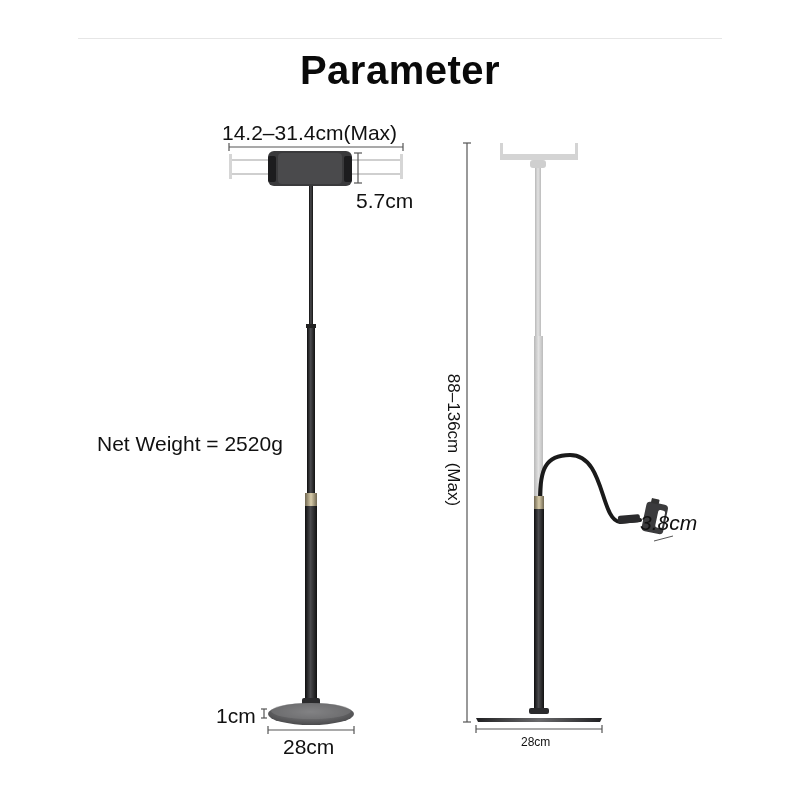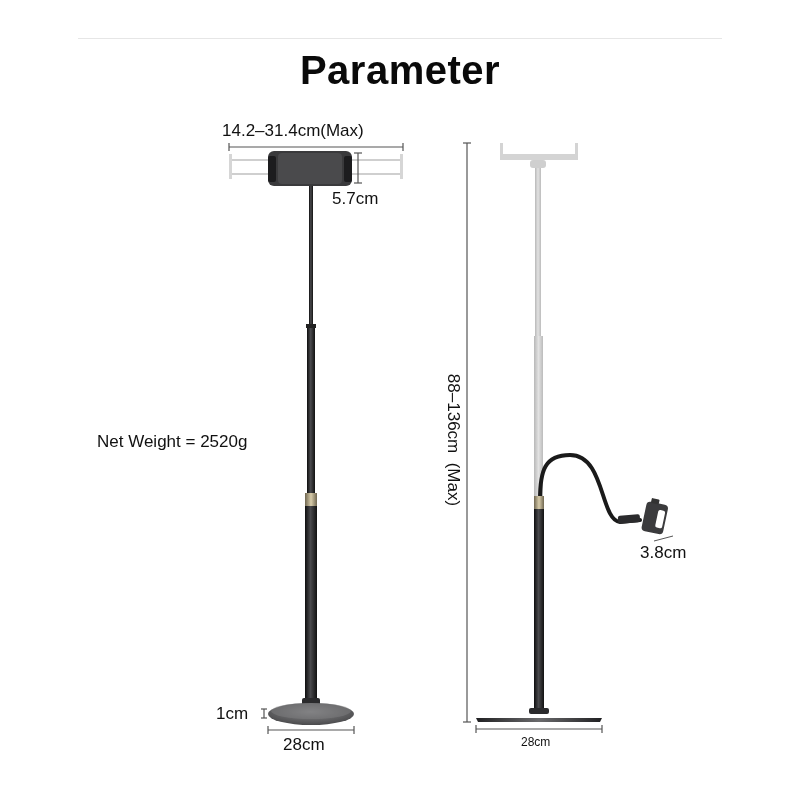--- a/index.html
+++ b/index.html
@@ -1,19 +1,19 @@
 <!DOCTYPE html>
 <html><head>
   <meta charset="utf-8">
   <style>
     html, body { margin: 0; padding: 0; background: #ffffff; }
     body { width: 800px; height: 800px; position: relative; overflow: hidden; font-family: "Liberation Sans", "DejaVu Sans", sans-serif; color: #111; }
     .divider { position: absolute; left: 78px; top: 38px; width: 644px; height: 1px; background: #e6e6e6; }
     .title { position: absolute; left: 0; top: 48px; width: 800px; text-align: center; font-size: 40px; font-weight: bold; letter-spacing: 0.5px; color: #0a0a0a; }
-    .label { position: absolute; font-size: 17px; color: #111; white-space: nowrap; }
+    .label { position: absolute; font-size: 21px; color: #111; white-space: nowrap; }
     .label.small { font-size: 12px; }
     .vlabel { position: absolute; left: 453px; top: 440px; font-size: 17px; white-space: nowrap; transform: translate(-50%, -50%) rotate(90deg); transform-origin: center center; }
     svg.drawing { position: absolute; left: 0; top: 0; }
   </style>
 </head>
 <body>
 
 <div class="divider"></div>
 <div class="title">Parameter</div>
 
@@ -137,20 +137,20 @@
 
     <g stroke="#555" stroke-width="1.2">
       <line x1="476" y1="729" x2="602" y2="729"></line>
       <line x1="476" y1="725" x2="476" y2="733"></line>
       <line x1="602" y1="725" x2="602" y2="733"></line>
     </g>
   </g>
 </svg>
 
 <div class="label" style="left:222px; top:121px;">14.2–31.4cm(Max)</div>
-<div class="label" style="left:332px; top:189px;">5.7cm</div>
+<div class="label" style="left:356px; top:189px;">5.7cm</div>
 <div class="label" style="left:97px; top:432px;">Net Weight = 2520g</div>
 <div class="label" style="left:216px; top:704px;">1cm</div>
 <div class="label" style="left:283px; top:735px;">28cm</div>
 
 <div class="vlabel">88–136cm&nbsp;&nbsp;(Max)</div>
-<div class="label" style="left:640px; top:543px;">3.8cm</div>
+<div class="label" style="left:640px; top:511px;font-style:italic;">3.8cm</div>
 <div class="label small" style="left:521px; top:735px;">28cm</div>
 
 </body></html>

